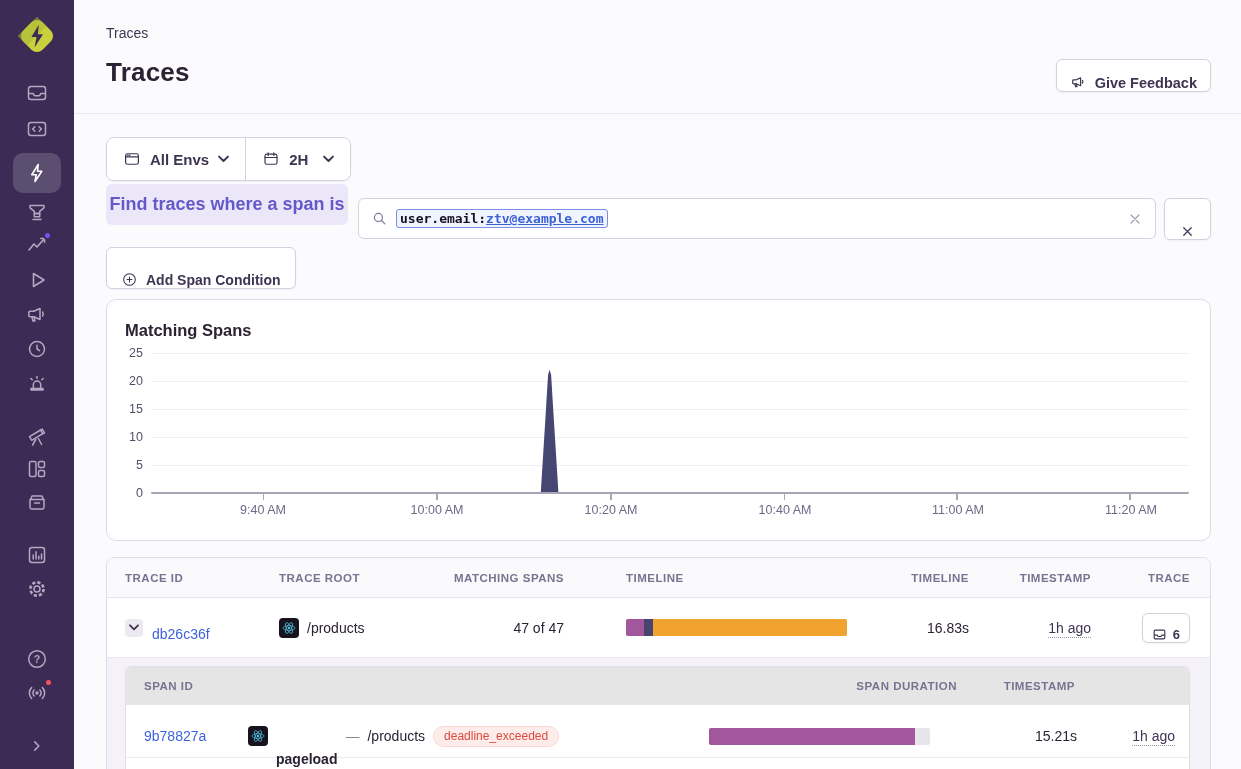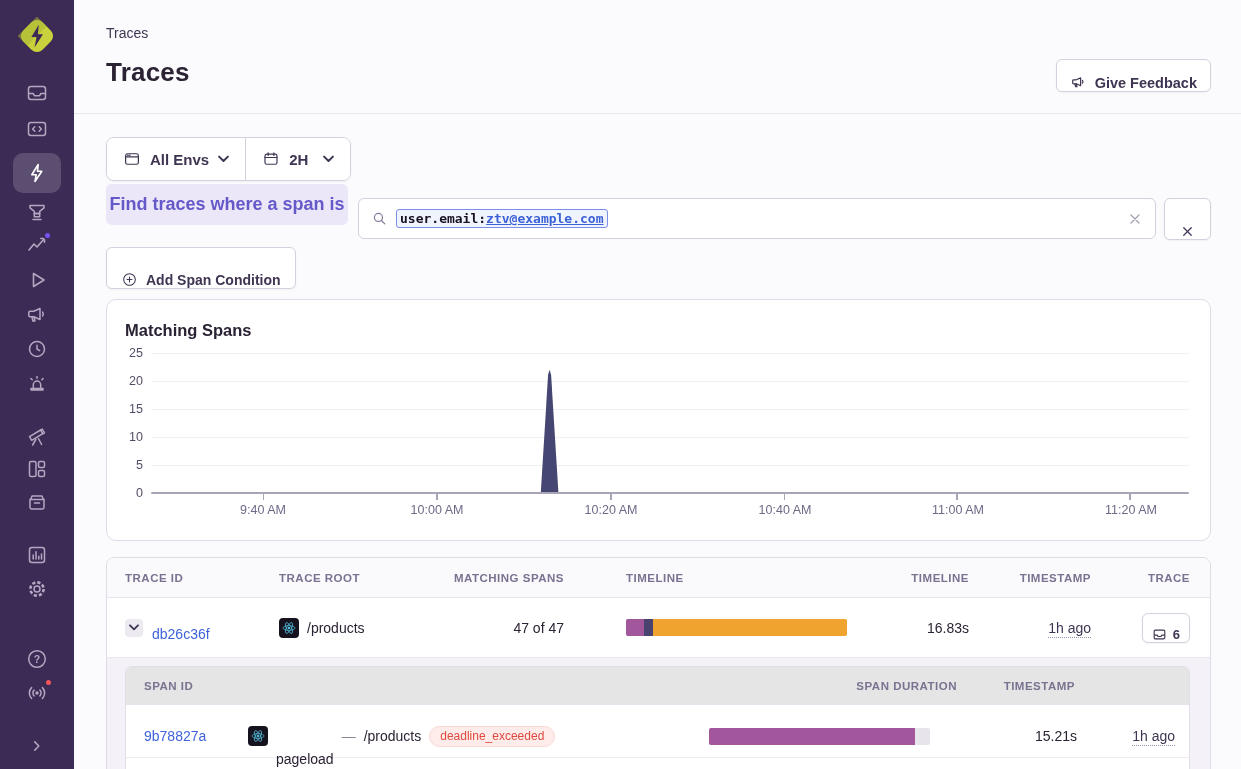--- a/index.html
+++ b/index.html
@@ -90,21 +90,21 @@
   .cell-flex-r { display:flex; justify-content:flex-end; align-items:center; }
 
   
   .expanded { background:#f4f2f8; padding:8px 20px 20px 18px; }
   .spans-table { background:#fff; border:1px solid #e2dde9; border-radius:6px 6px 0 0; overflow:hidden; }
   .s-grid { display:grid; grid-template-columns:122px minmax(0,1fr) 260px 120px 100px; align-items:center; }
   .s-head { height:38px; background:#e5e5e5; border-bottom:1px solid #e8e4ee; }
   .span-row { height:52px; background:#fff; font-size:14px; }
   .span-row + .span-row { border-top:1px solid #edeaf1; }
   .desc-cell { display:flex; align-items:center; gap:8px; min-width:0; }
-  .op { font-weight:400; color:#2b2233;margin-top:46px; }
+  .op { font-weight:700; color:#2b2233;margin-top:46px; }
   .dash { color:#8d8499; }
   .pill { font-size:12px; padding:2.5px 10px; border-radius:20px; white-space:nowrap; }
   .pill-error { background:#fdecea; color:#dd4a3d; border:1px solid #f8d7d3; }
   .c-dur { padding-right:12px; }
   .c-ts2 { padding-right:14px; }
 </style>
 </head>
 <body>
 
 <div class="page">

